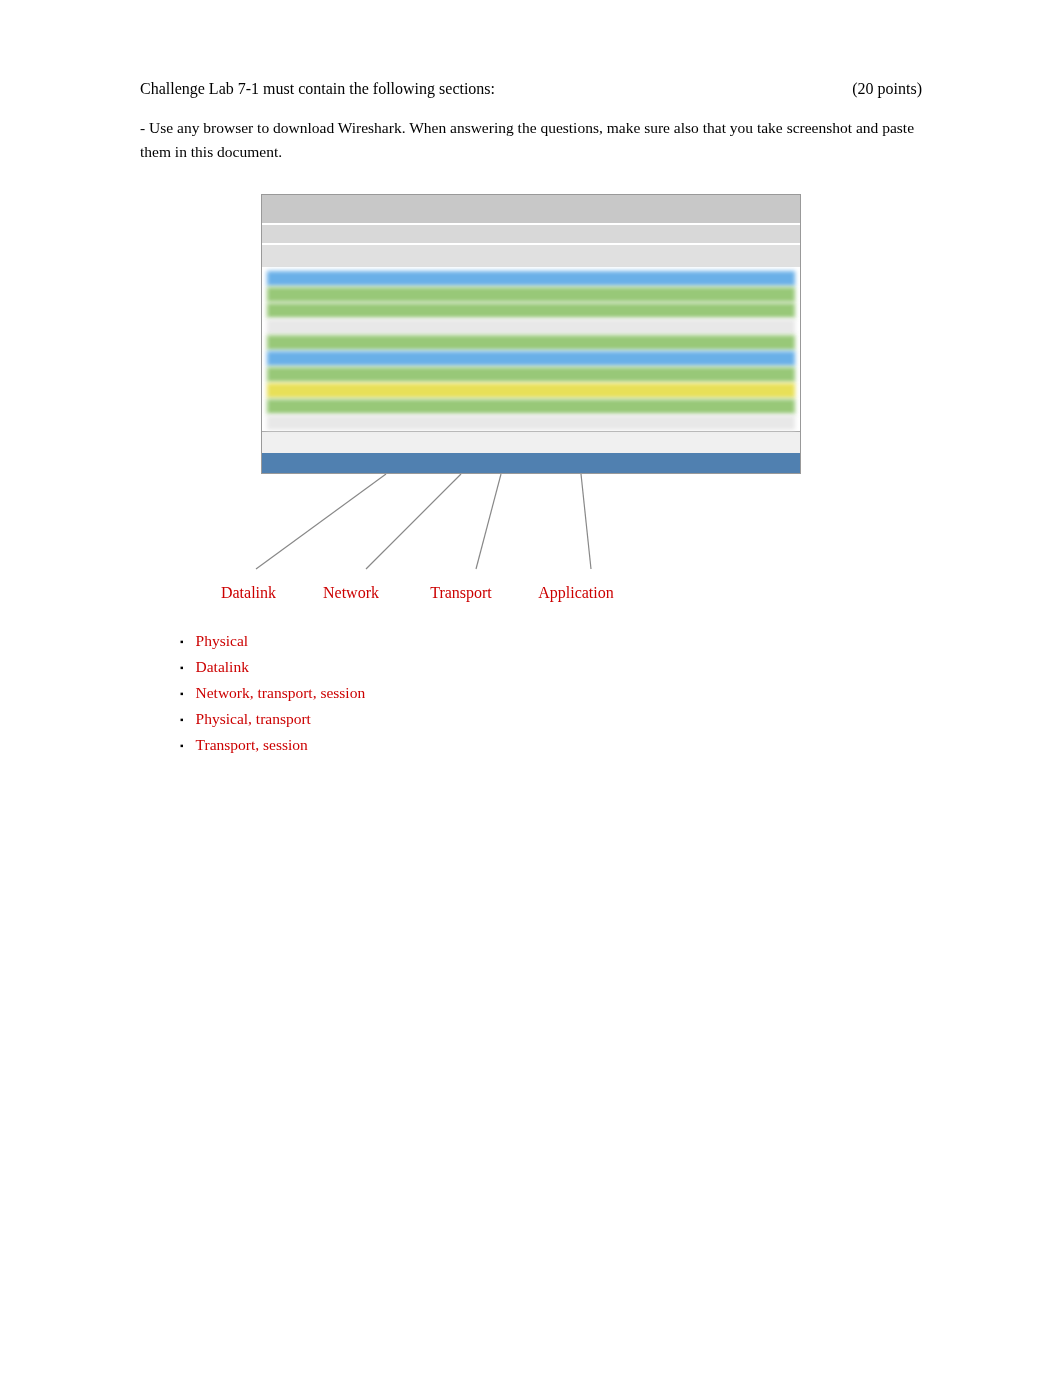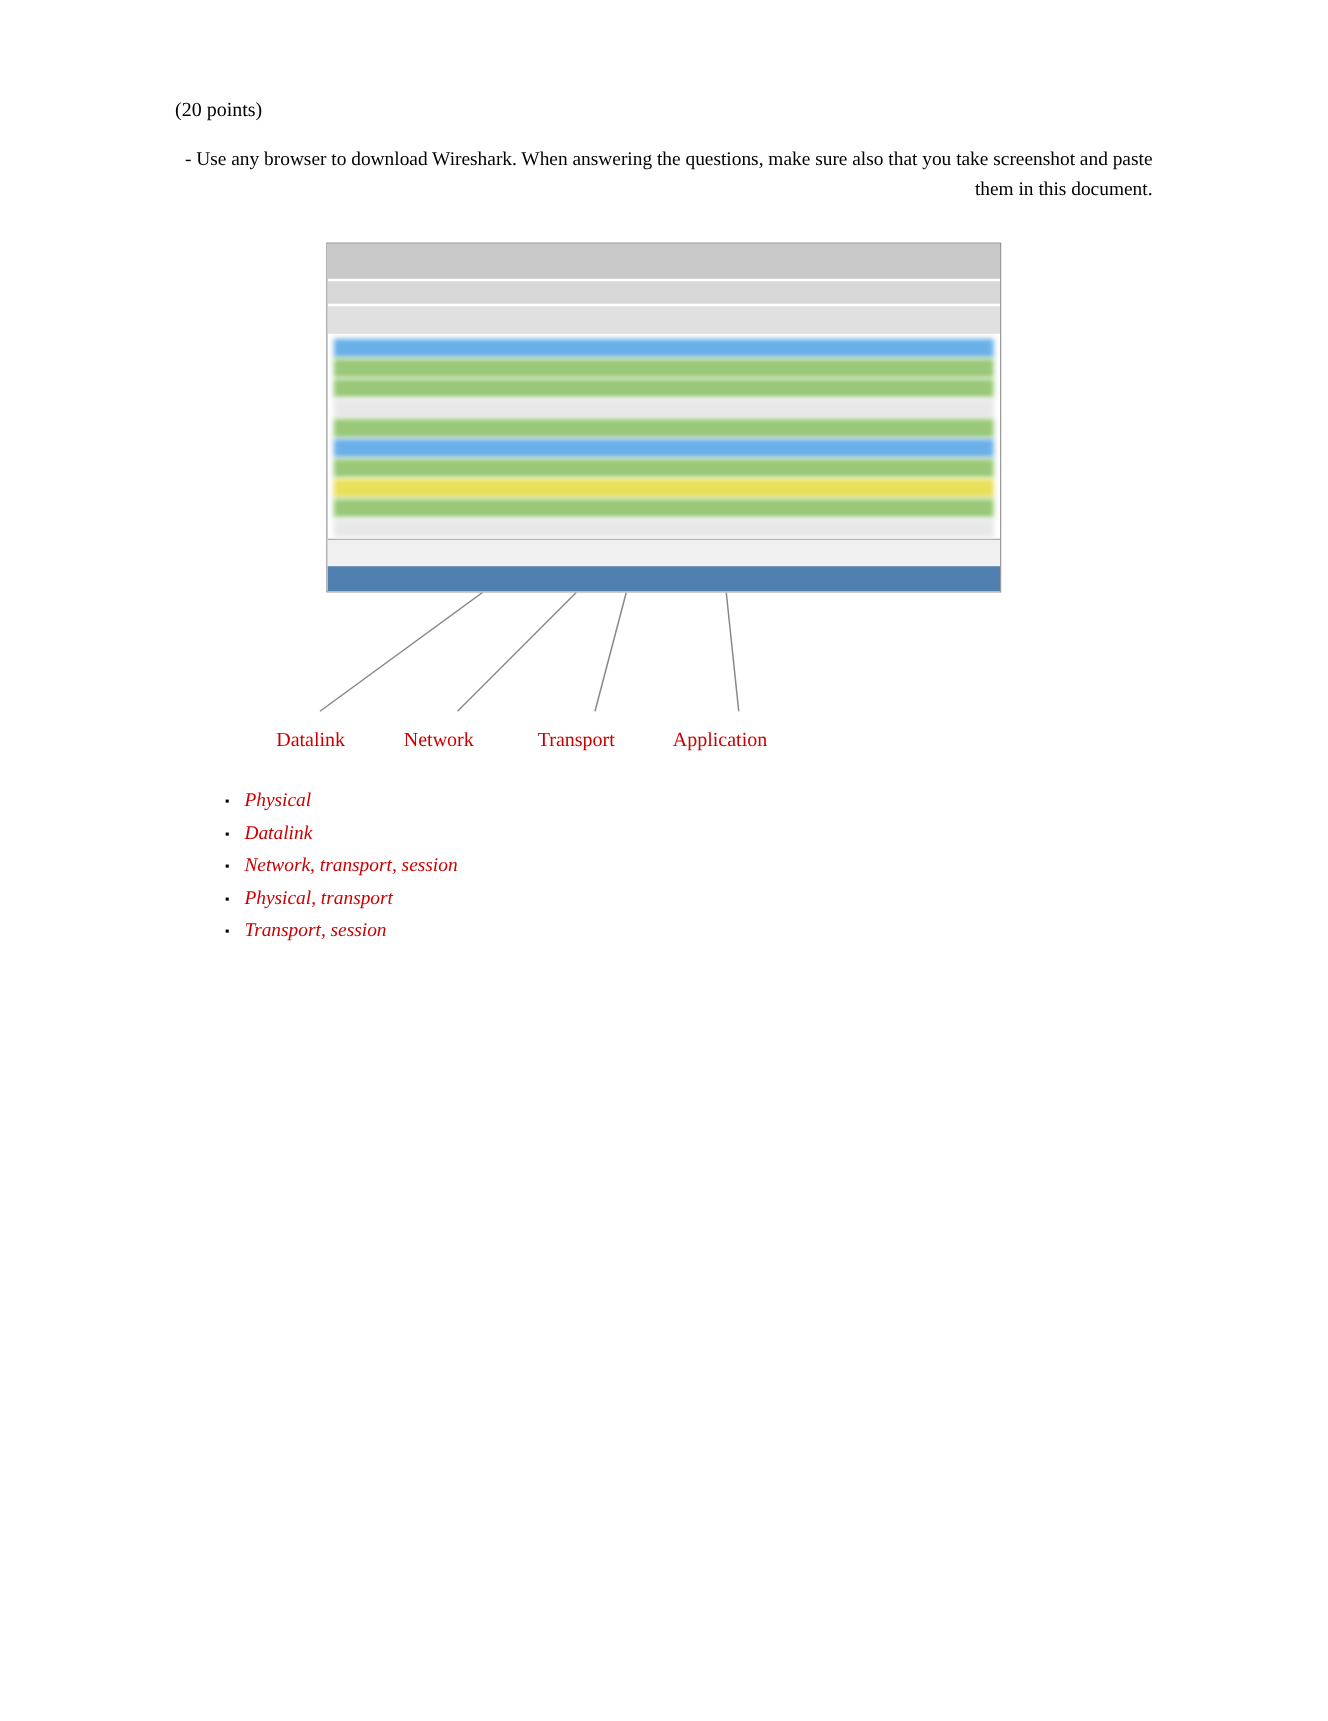--- a/index.html
+++ b/index.html
@@ -44,21 +44,20 @@
       font-size: 15px;
       line-height: 1.5;
       margin-bottom: 22px;
     }
 
     .instruction-text {
       font-size: 15.5px;
       color: #000000;
       line-height: 1.55;
       margin-bottom: 30px;
-      text-align: right;
     }
 
     
     .diagram-section {
       position: relative;
       width: 660px;
       margin: 0 auto;
     }
 
     .image-wrapper {
@@ -131,21 +130,20 @@
 
     .bullet-icon {
       color: #000;
       margin-right: 12px;
       font-size: 10px;
       margin-top: 4px;
     }
 
     .bullet-text {
       color: #cc0000;
-      font-style: italic;
     }
 
     .screenshot-visual {
       width: 540px;
       height: 280px;
       position: relative;
       overflow: hidden;
       border: 1px solid #999;
     }
 
@@ -203,20 +201,21 @@
       background: #f0f0f0;
       border-top: 1px solid #aaa;
     }
   </style>
 </head>
 <body>
 
 <div class="page-content">
 
   <div class="header-line">
+    <span class="header-text">Challenge Lab 7-1 must contain the following sections:</span>
     <span class="points-text">(20 points)</span>
   </div>
 
 
   <div class="instruction-text">- Use any browser to download Wireshark. When answering the questions, make sure also that you take screenshot and paste them in this document.</div>
 
   <div class="diagram-section">
     <div class="image-wrapper">
 
       <div class="screenshot-visual">

